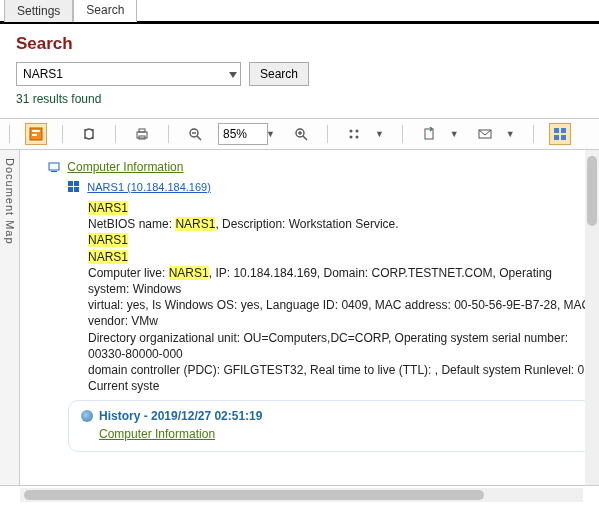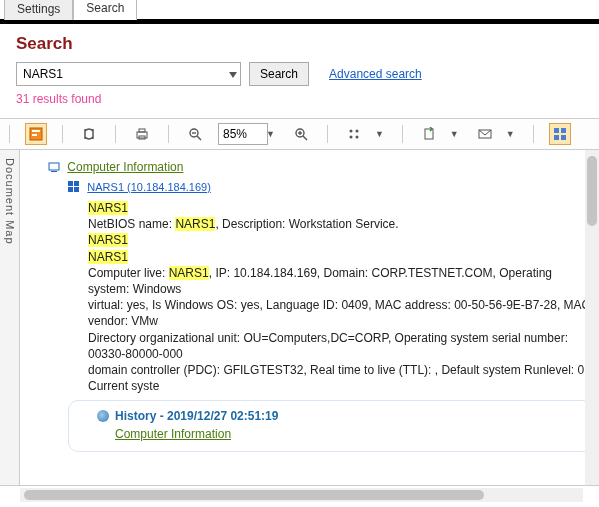--- a/index.html
+++ b/index.html
@@ -1,30 +1,30 @@
 <!DOCTYPE html>
 <html><head>
 <meta charset="utf-8">
 <style>
 * { box-sizing: border-box; margin: 0; padding: 0; font-family: "Segoe UI", Tahoma, sans-serif; }
 body { width: 599px; height: 507px; background: #fff; overflow: hidden; font-size: 12px; color: #333; }
 
-.tabs { display: flex; border-bottom: 5px solid #000000; padding-left: 4px; height: 24px; align-items: flex-end; }
+.tabs { display: flex; border-bottom: 3px solid #000000; padding-left: 4px; height: 24px; align-items: flex-end; }
 .tab { padding: 4px 12px; border: 1px solid #bbb; border-bottom: none; background: #eee; cursor: pointer; margin-right: 0; position: relative; top: 1px; font-size: 12px; }
 .tab.active { background: #fff; border-bottom: 1px solid #fff; }
 
 .search-header { padding: 10px 16px 6px; }
 .search-title { color: #8b1a1a; font-size: 17px; font-weight: bold; }
 .search-row { margin-top: 8px; display: flex; align-items: center; gap: 8px; }
 .search-combo-wrap { position: relative; display: inline-block; }
 .search-combo { width: 225px; height: 24px; border: 1px solid #aaa; padding: 2px 20px 2px 6px; font-size: 12px; }
 .search-combo-chevron { position: absolute; right: 4px; top: 50%; transform: translateY(-50%); pointer-events: none; color: #555; }
 .search-btn { height: 24px; padding: 0 10px; border: 1px solid #aaa; background: #eee; cursor: pointer; font-size: 12px; }
 .adv-link { color: #1a5ec7; text-decoration: underline; cursor: pointer; margin-left: 12px; font-size: 12px; }
-.results-count { margin-top: 6px; color: #ec4899; font-size: 12px; }
+.results-count { margin-top: 6px; color: #14532d; font-size: 12px; }
 
 .toolbar { display: flex; align-items: center; border-top: 1px solid #ccc; border-bottom: 1px solid #ccc; padding: 4px 6px; margin-top: 6px; gap: 12px; background: #fdfdfd; }
 .tb-sep { width: 1px; height: 18px; background: #ccc; margin: 0 3px; }
 .tb-btn { width: 22px; height: 22px; display: flex; align-items: center; justify-content: center; border: 1px solid transparent; cursor: pointer; color: #555; }
 .tb-btn.active { border: 1px solid #d9a24f; background: #ffe7b5; }
 .tb-btn svg { display: block; }
 .zoom-select { height: 22px; border: 1px solid #aaa; font-size: 12px; padding: 0 4px; }
 .zoom-group { display: flex; align-items: center; }
 .tb-chev { color: #555; font-size: 9px; margin-left: -2px; padding-right: 3px; }
 
@@ -34,21 +34,21 @@
 .content { flex: 1; overflow: auto; padding: 10px 6px 0 28px; position: relative; }
 
 .section-link { color: #4d7c0f; text-decoration: underline; cursor: pointer; }
 .section-icon { display: inline-block; width: 12px; height: 12px; margin-right: 4px; vertical-align: -2px; }
 .node-link { color: #1a5ec7; text-decoration: underline; cursor: pointer; font-size: 11px; }
 .hl { background: #ffff66; }
 .block { margin-bottom: 6px; }
 .ind1 { margin-left: 20px; }
 .ind2 { margin-left: 40px; }
 .detail { color: #222; font-size: 12px; line-height: 1.35; }
-.history-card { border: 1px solid #d9e5f5; border-radius: 10px; padding: 8px 28px 10px; margin: 6px 0 10px 20px; }
+.history-card { border: 1px solid #d9e5f5; border-radius: 10px; padding: 8px 12px 10px; margin: 6px 0 10px 20px; }
 .history-title { color: #1f6aa5; font-weight: bold; font-size: 12px; }
 .hist-icon { display: inline-block; width: 12px; height: 12px; background: radial-gradient(circle at 40% 40%, #9ecbe8, #3b7bb4); border-radius: 50%; margin-right: 6px; vertical-align: -2px; }
 
 .scrollbar-v { position: absolute; right: 0; top: 0; width: 14px; height: 100%; background: #f0f0f0; }
 .scrollbar-v .thumb { position: absolute; top: 6px; left: 2px; width: 10px; height: 70px; background: #c4c4c4; border-radius: 5px; }
 .scrollbar-h { height: 14px; background: #f0f0f0; margin: 2px 16px 0 20px; position: relative; }
 .scrollbar-h .thumb { position: absolute; left: 4px; top: 2px; height: 10px; width: 460px; background: #c4c4c4; border-radius: 5px; }
 
 .footer { display: flex; align-items: center; justify-content: space-between; padding: 6px 14px; font-size: 13px; color: #444; }
 </style>
@@ -65,21 +65,20 @@
   <div class="search-row">
     <span class="search-combo-wrap">
       <input class="search-combo" value="NARS1" style="">
       <span class="search-combo-chevron">
         <svg width="8" height="6" viewBox="0 0 8 6">
             <path d="M0 0 L8 0 L4 6 Z" fill="#555"></path>
           </svg>
       </span>
     </span>
     <button class="search-btn">Search</button>
-    <a class="adv-link">Advanced search</a>
   </div>
   <div class="results-count">31 results found</div>
 </div>
 
 <div class="toolbar">
   <span class="tb-sep"></span>
   <div class="tb-btn active">
     <svg width="14" height="14">
         <rect x="1" y="1" width="12" height="12" fill="#f58b1f" stroke="#b05e05"></rect>
         <rect x="3" y="3" width="8" height="2" fill="#fff"></rect>

